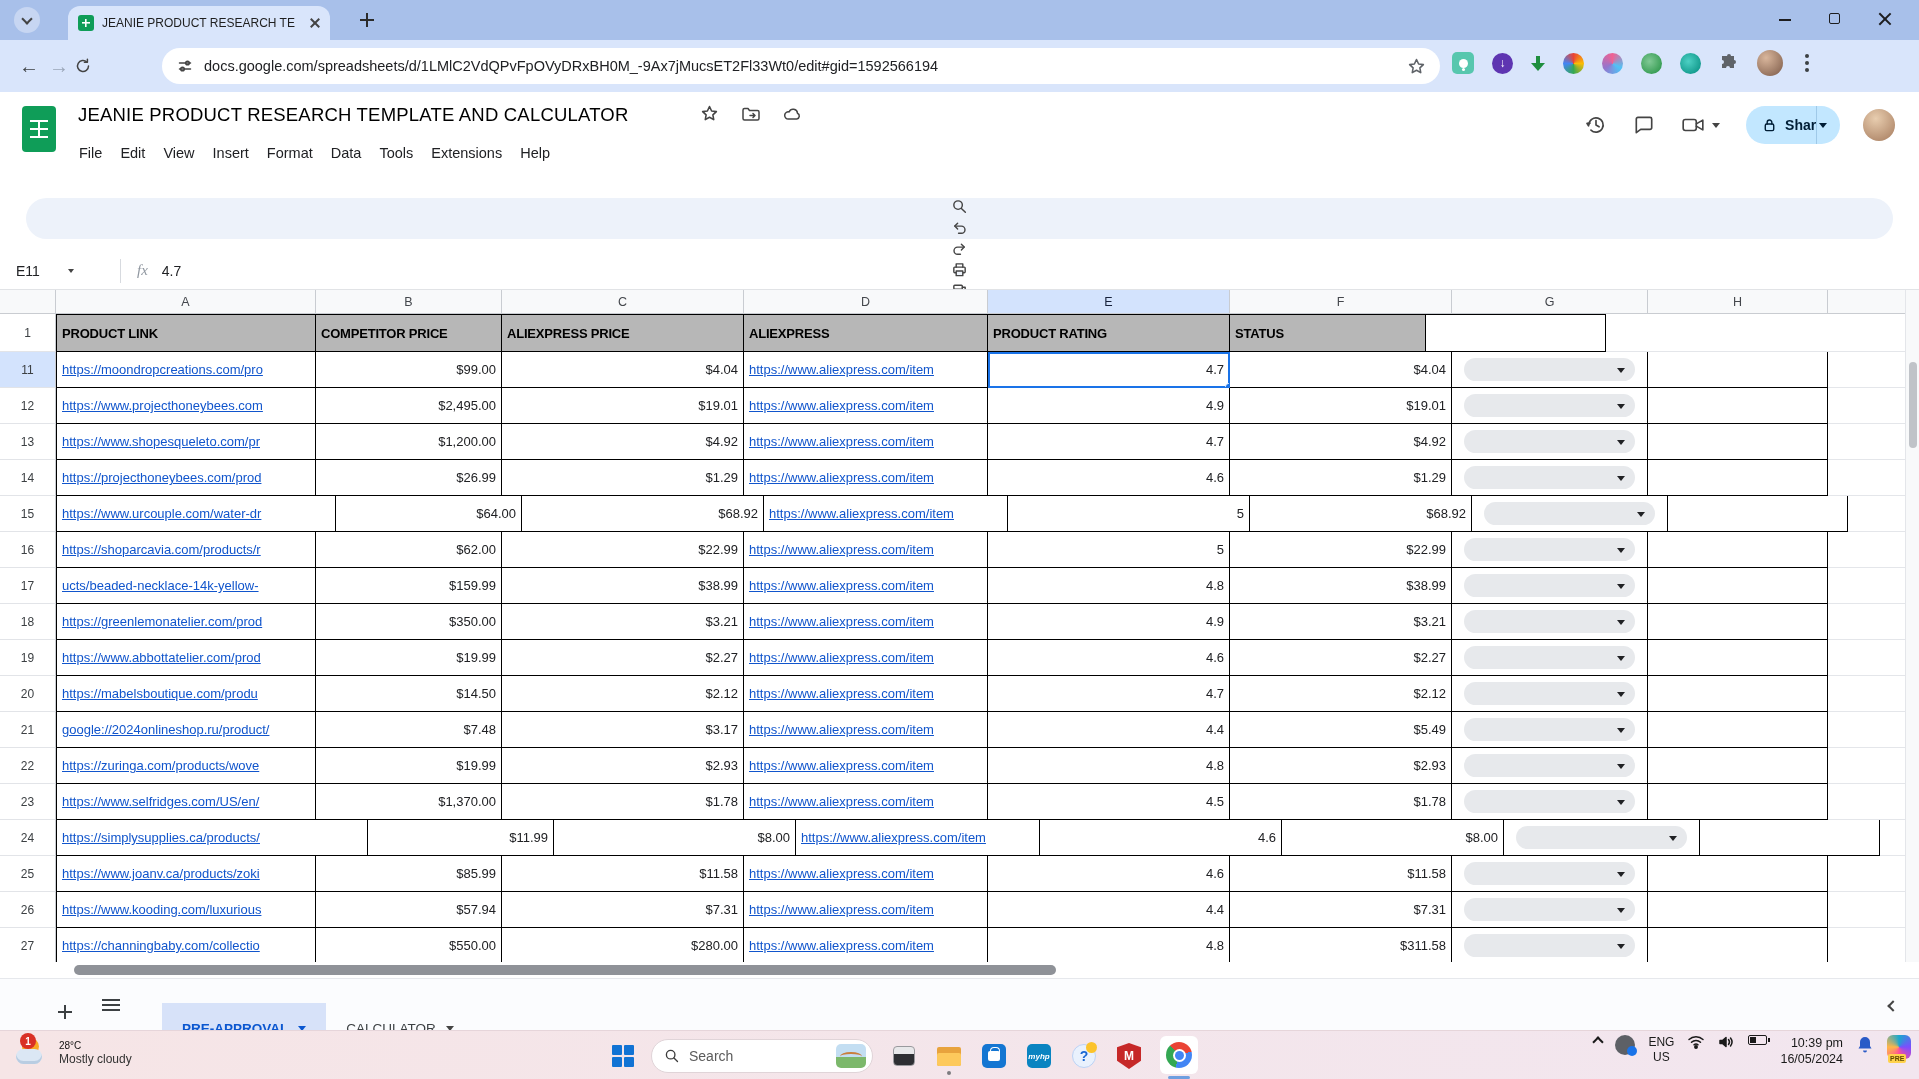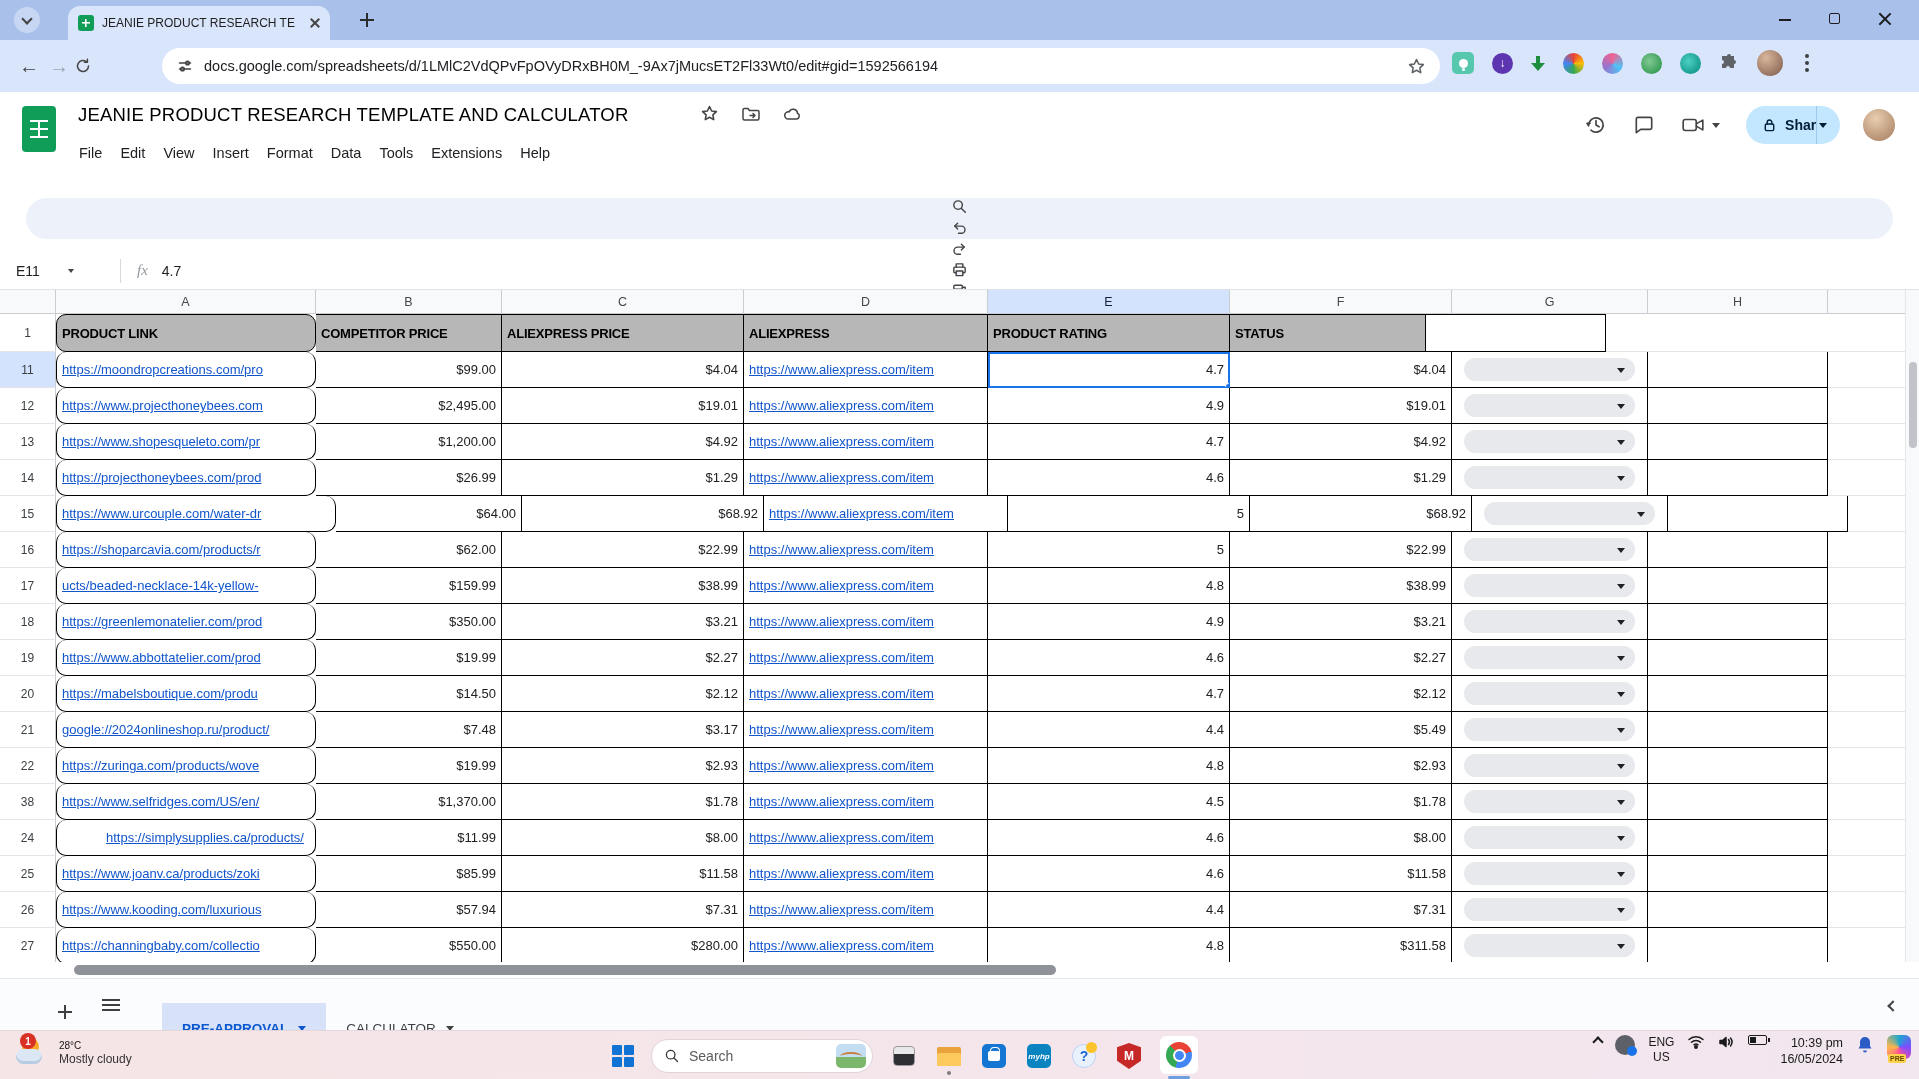--- a/index.html
+++ b/index.html
@@ -88,21 +88,21 @@
   
   #grid{position:absolute;top:290px;left:0;width:1919px;height:672px;overflow:hidden;background:#fff;}
   .grow{display:flex;}
   .c{flex:0 0 auto;overflow:hidden;white-space:nowrap;font-size:13px;color:#202124;display:flex;align-items:center;}
   .hdrl{background:#f8f9fa;border-right:1px solid #c9ccd1;border-bottom:1px solid #c9ccd1;justify-content:center;font-size:12.5px;color:#44474c;}
   .hdrl.selhl{background:#d3e3fd;color:#17213a;}
   .rownum{background:#fff;border-right:1px solid #c9ccd1;border-bottom:1px solid #e2e4e8;justify-content:center;font-size:12px;color:#3c4043;}
   .rownum.selhl{background:#d3e3fd;}
   .blk{border-right:1px solid #000;border-bottom:1px solid #000;background:#fff;}
   .btop{border-top:1px solid #000;}
-  .bleft{border-left:1px solid #000;border-radius:10px;}
+  .bleft{border-left:1px solid #000;}
   .ghdr{background:#b7b7b7;font-weight:700;font-size:13px;color:#000;padding-left:5px;letter-spacing:-.2px;}
   .fillc{border-right:1px solid #e4e6ea;border-bottom:1px solid #e4e6ea;}
   .link{color:#1155cc;text-decoration:underline;padding-left:5px;}
   .numr{justify-content:flex-end;padding-right:5px;}
   .cellsel{position:relative;outline:2px solid #1a73e8;outline-offset:-2px;}
   .fillhandle{position:absolute;right:-3px;bottom:-3px;width:7px;height:7px;border-radius:50%;background:#1a73e8;border:1px solid #fff;z-index:5;}
   .chipwrap{justify-content:center;}
   .chip{width:88%;height:23px;background:#e7e9ec;border-radius:12px;display:flex;align-items:center;justify-content:flex-end;padding-right:10px;}
   .chip .car{border-top-color:#202124;margin-top:5px;}
 
@@ -731,42 +731,42 @@
         <div class="c blk numr" style="width: 222px;">$2.93</div>
         <div class="c blk chipwrap" style="width: 196px;">
           <span class="chip">
             <span class="car"></span>
           </span>
         </div>
         <div class="c blk" style="width: 180px;"></div>
         <div class="c fillc" style="flex: 1 1 auto;"></div>
       </div>
       <div class="grow" style="height: 36px;">
-        <div class="c rownum" style="width: 56px;">38</div>
+        <div class="c rownum" style="width: 56px;">23</div>
         <div class="c blk bleft" style="width: 260px;">
           <span class="link">https://www.selfridges.com/US/en/</span>
         </div>
         <div class="c blk numr" style="width: 186px;">$1,370.00</div>
         <div class="c blk numr" style="width: 242px;">$1.78</div>
         <div class="c blk" style="width: 244px;">
           <span class="link">https://www.aliexpress.com/item</span>
         </div>
         <div class="c blk numr" style="width: 242px;">4.5</div>
         <div class="c blk numr" style="width: 222px;">$1.78</div>
         <div class="c blk chipwrap" style="width: 196px;">
           <span class="chip">
             <span class="car"></span>
           </span>
         </div>
         <div class="c blk" style="width: 180px;"></div>
         <div class="c fillc" style="flex: 1 1 auto;"></div>
       </div>
       <div class="grow" style="height: 36px;">
         <div class="c rownum" style="width: 56px;">24</div>
-        <div class="c blk bleft" style="width: 260px; padding-left: 44px;">
+        <div class="c blk bleft" style="width: 312px;">
           <span class="link">https://simplysupplies.ca/products/</span>
         </div>
         <div class="c blk numr" style="width: 186px;">$11.99</div>
         <div class="c blk numr" style="width: 242px;">$8.00</div>
         <div class="c blk" style="width: 244px;">
           <span class="link">https://www.aliexpress.com/item</span>
         </div>
         <div class="c blk numr" style="width: 242px;">4.6</div>
         <div class="c blk numr" style="width: 222px;">$8.00</div>
         <div class="c blk chipwrap" style="width: 196px;">

